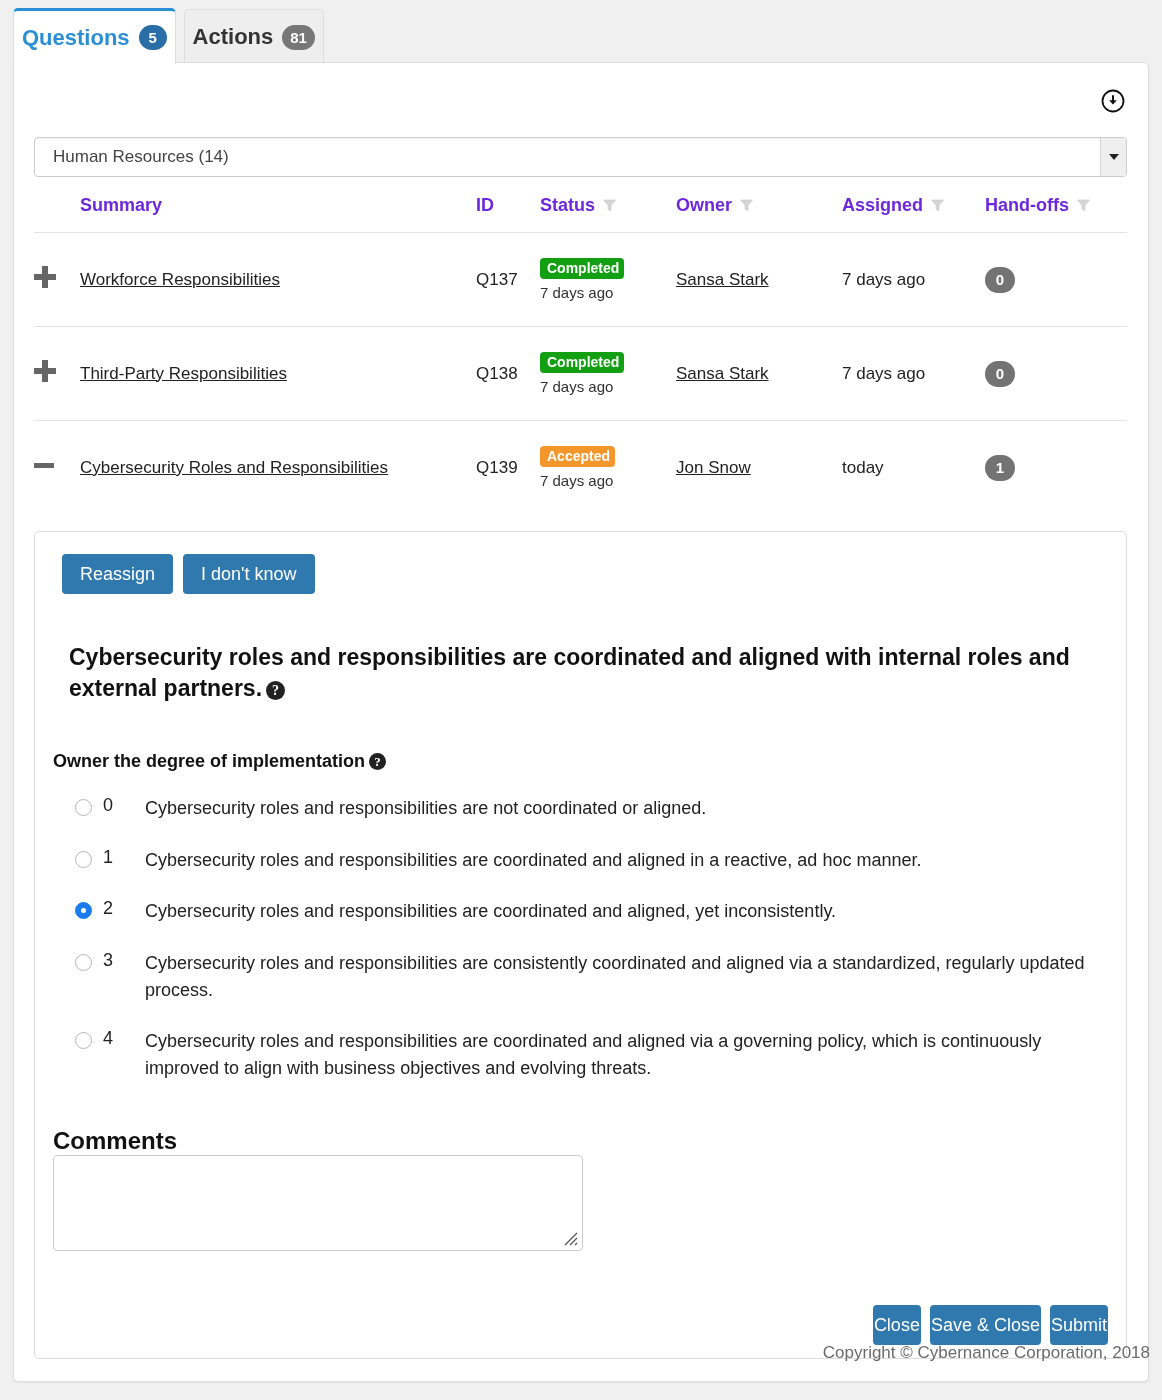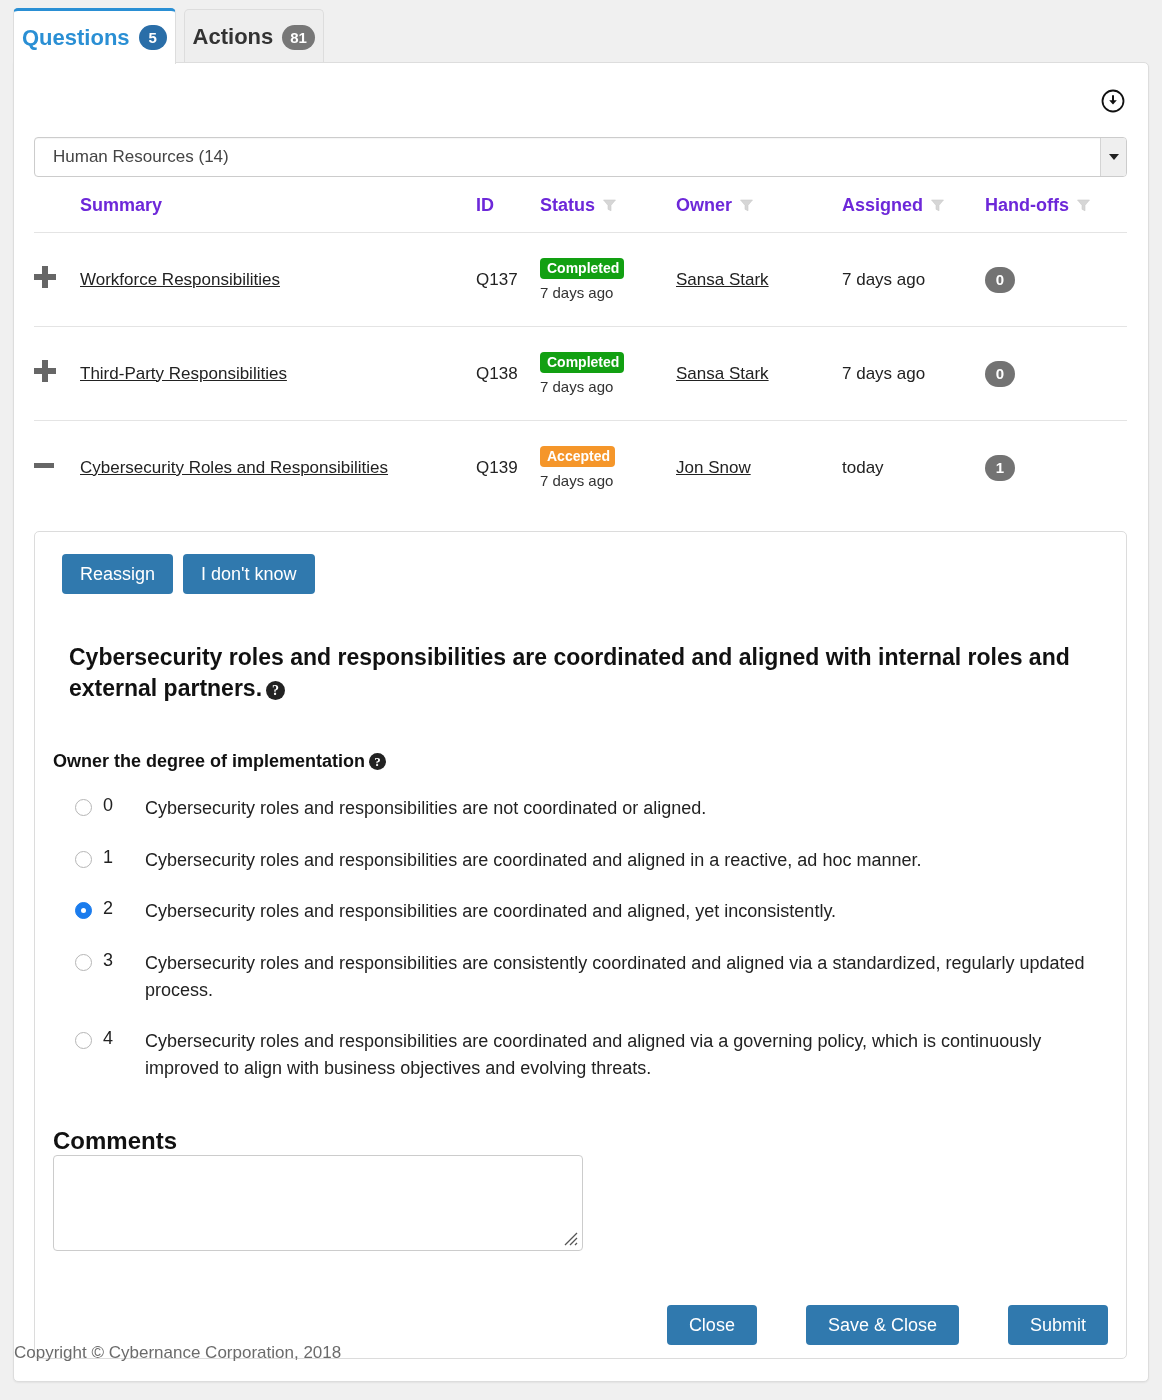--- a/index.html
+++ b/index.html
@@ -344,27 +344,27 @@
     width: 18px; height: 18px;
     pointer-events: none;
   }
 
   .footer-btns {
     position: absolute;
     right: 18px; top: 773px;
     display: flex;
     gap: 9px;
   }
-  .footer-btns .btn { padding: 11px 22px; font-size: 18px; margin-left: 40px; }
+  .footer-btns .btn { padding: 11px 1px; font-size: 18px; }
 
   .copyright {
     position: absolute;
     left: 0; top: 1280px;
     width: 1136px;
-    text-align: left;
+    text-align: right;
     font-size: 17px;
     color: #6b6b6b;
   }
 </style>
 </head>
 <body>
 
 <div class="page">
 
   <div class="tabbar">

